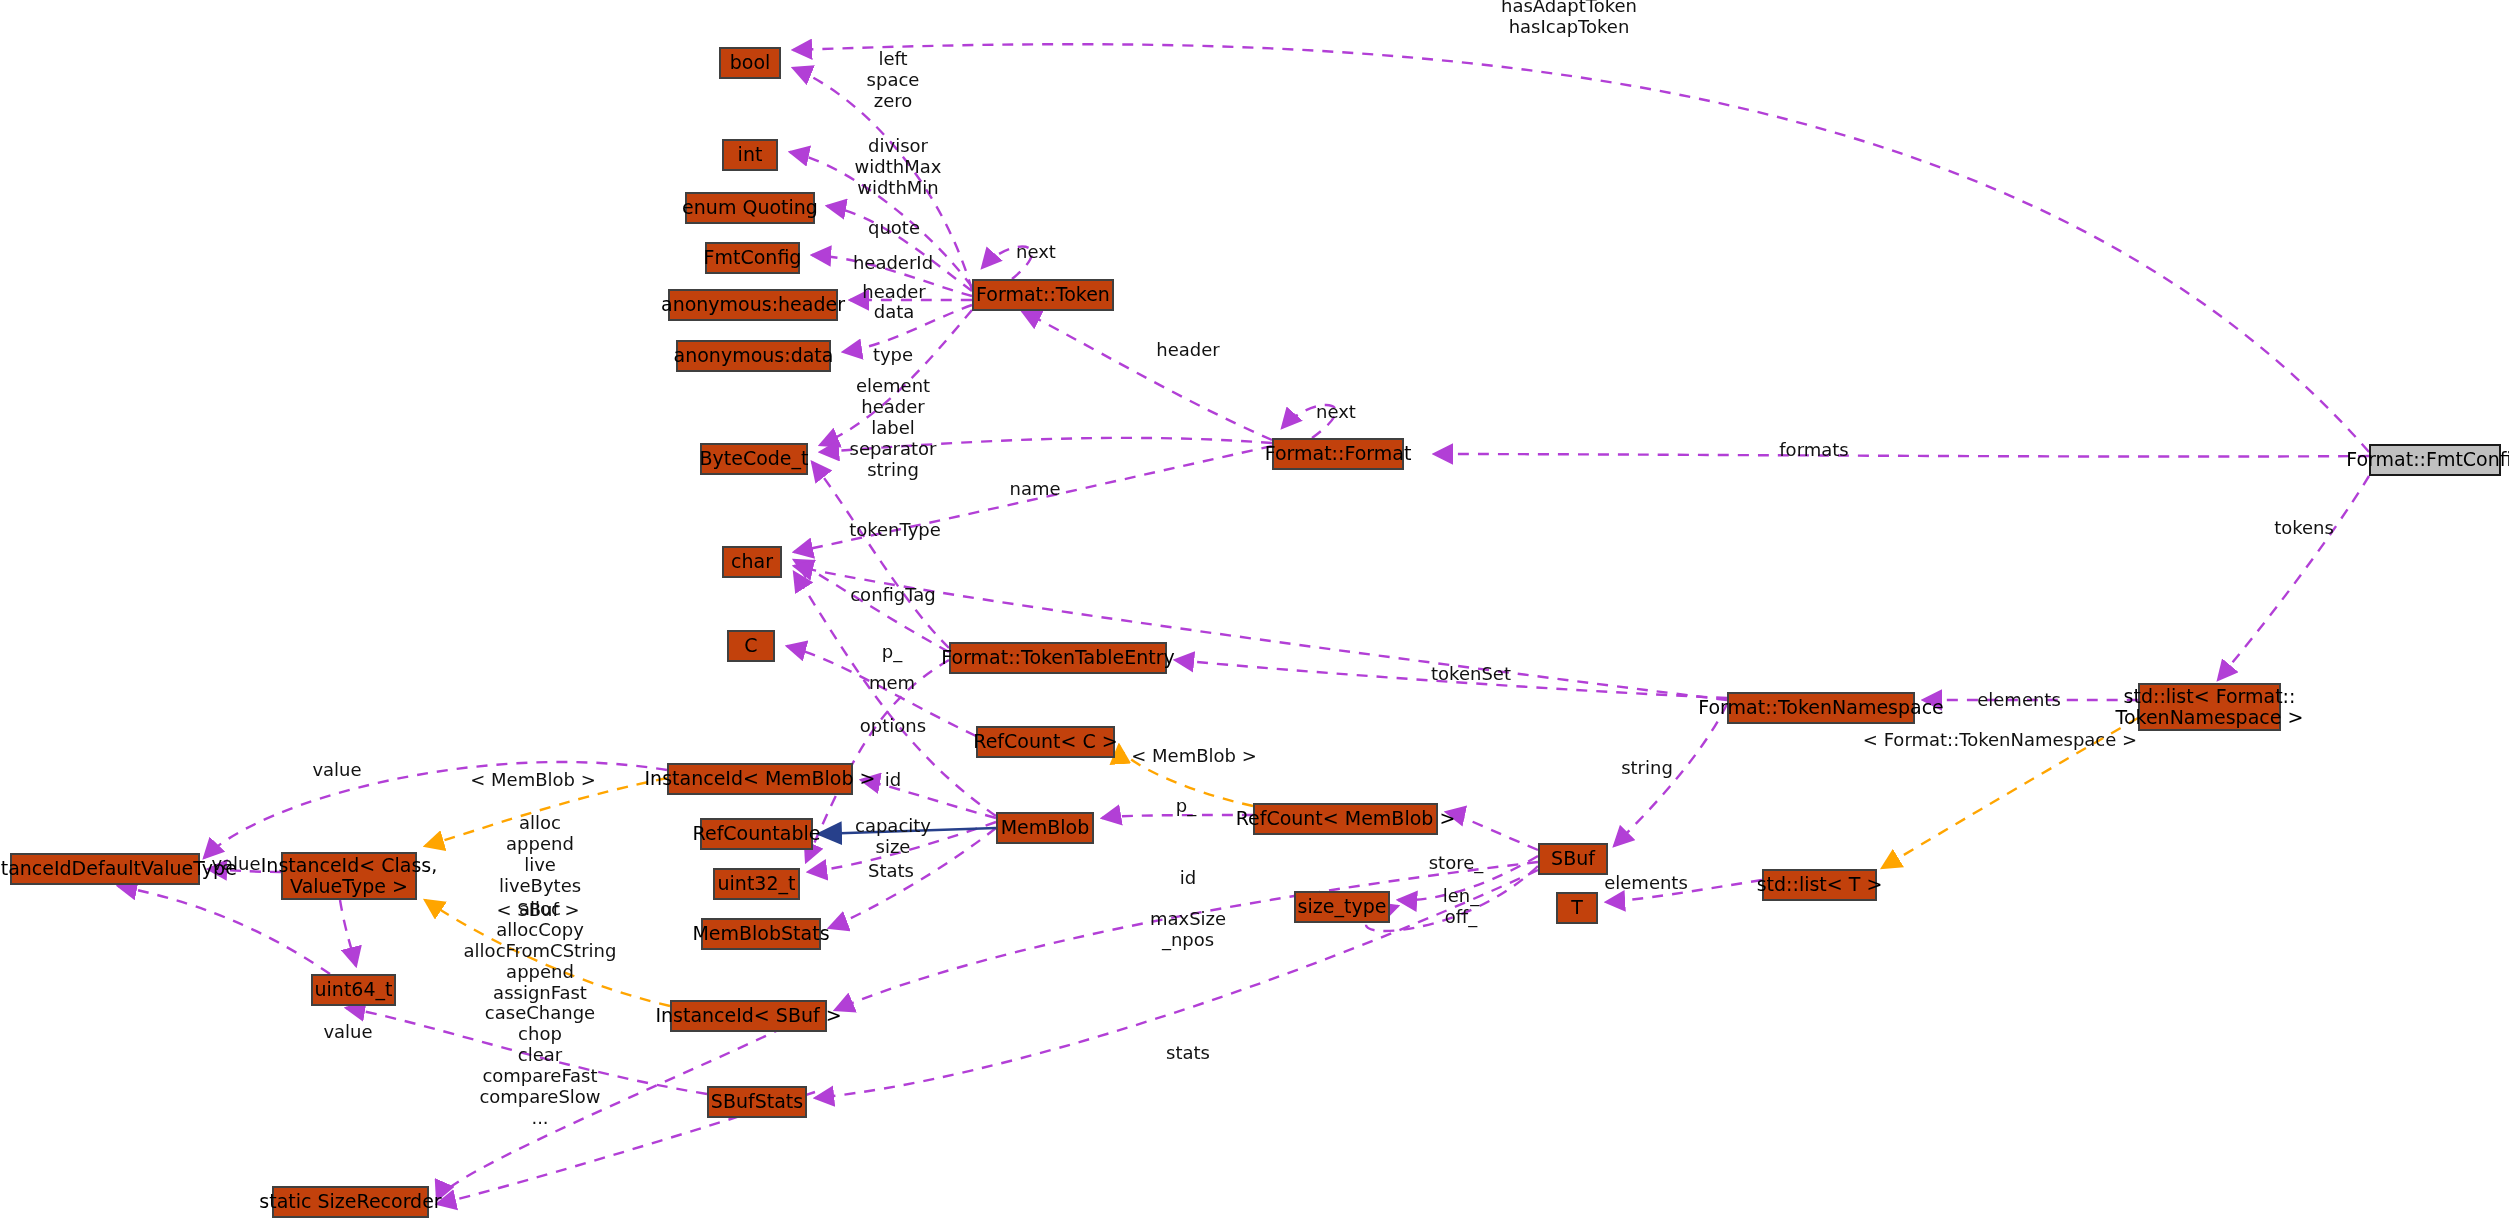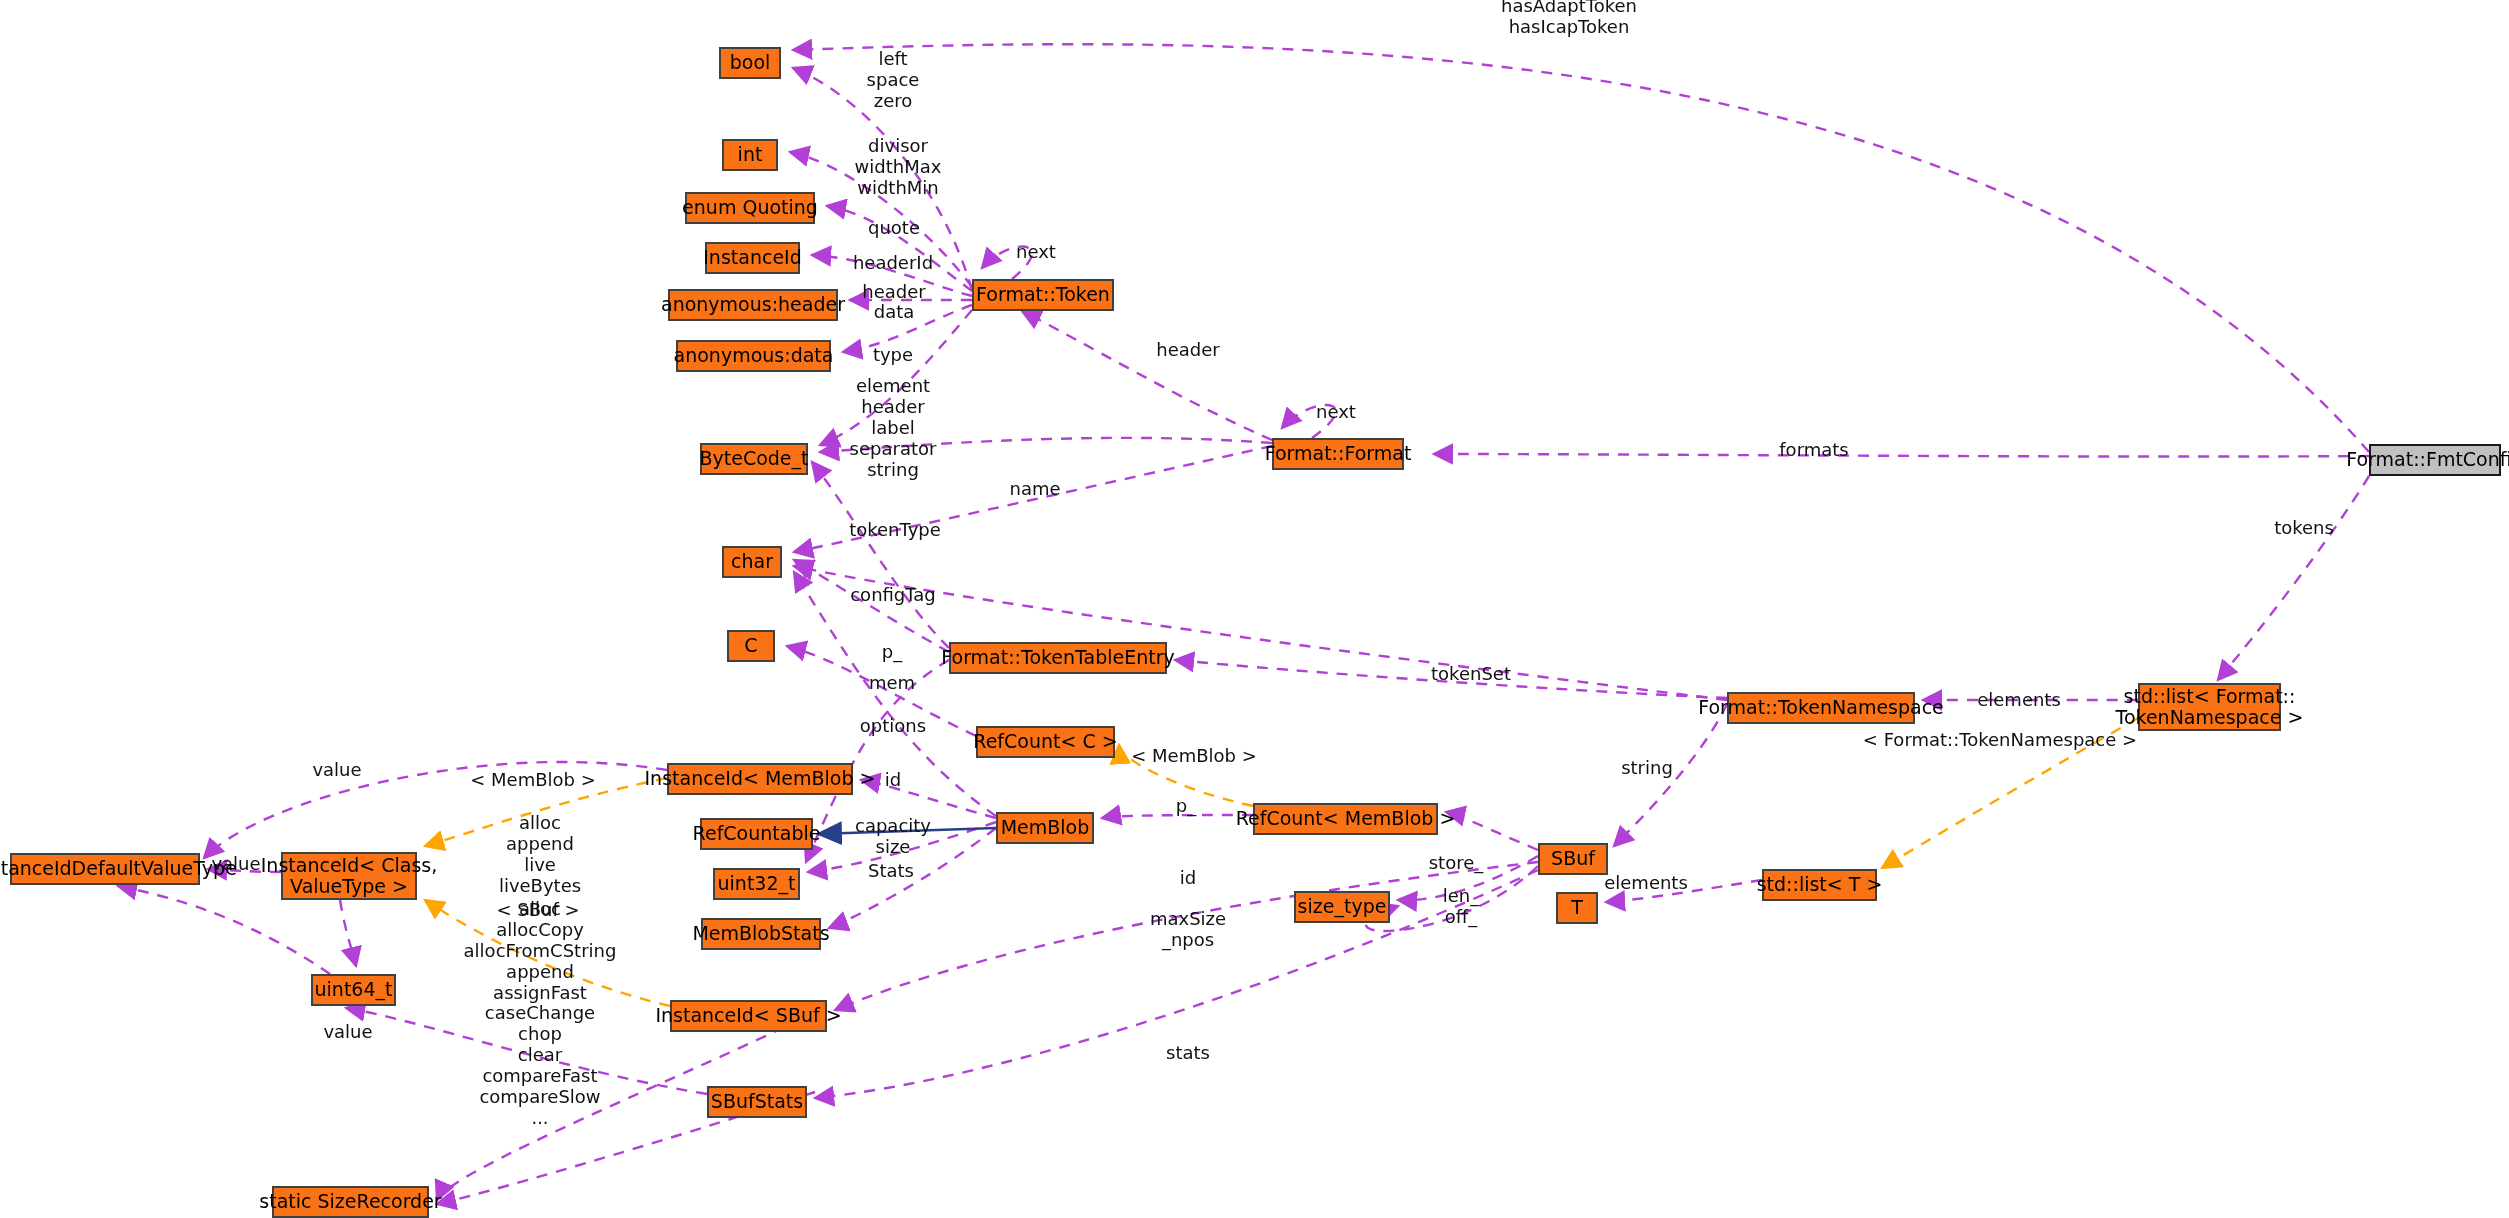--- a/index.html
+++ b/index.html
@@ -8,21 +8,21 @@
     width:2509px;height:1218px;
     background:#ffffff;
     font-family:"DejaVu Sans","Liberation Sans",sans-serif;
     overflow:hidden;
   }
   svg#edges{position:absolute;left:0;top:0;width:2509px;height:1218px;pointer-events:none;}
   .node{
     position:absolute;
     box-sizing:border-box;
     border:2px solid #404040;
-    background:#f97316;
+    background:#c2410c;
     color:#000000;
     font-size:19px;
     line-height:1.12;
     display:flex;
     align-items:center;
     justify-content:center;
     text-align:center;
     white-space:pre;
     padding:2px 9px;
     z-index:3;
@@ -155,21 +155,21 @@
 
     <g fill="none" stroke="#27408b" stroke-width="2.4" marker-end="url(#ah-i)">
 
       <path d="M996,828 L818,834"></path>
     </g>
   </svg>
 
 <div class="node" style="left: 719px; top: 47px; width: 62px; height: 32px;">bool</div>
     <div class="node" style="left: 722px; top: 139px; width: 56px; height: 32px;">int</div>
     <div class="node" style="left: 685px; top: 192px; width: 130px; height: 32px;">enum Quoting</div>
-    <div class="node" style="left: 705px; top: 242px; width: 95px; height: 32px;">InstanceId</div>
+    <div class="node" style="left: 705px; top: 242px; width: 95px; height: 32px;">FmtConfig</div>
     <div class="node" style="left: 668px; top: 289px; width: 170px; height: 32px;">anonymous:header</div>
     <div class="node" style="left: 676px; top: 340px; width: 155px; height: 32px;">anonymous:data</div>
     <div class="node" style="left: 700px; top: 443px; width: 108px; height: 32px;">ByteCode_t</div>
     <div class="node" style="left: 722px; top: 546px; width: 60px; height: 32px;">char</div>
     <div class="node" style="left: 727px; top: 630px; width: 48px; height: 32px;">C</div>
     <div class="node" style="left: 972px; top: 279px; width: 142px; height: 32px;">Format::Token</div>
     <div class="node" style="left: 1272px; top: 438px; width: 132px; height: 32px;">Format::Format</div>
     <div class="node" style="left: 949px; top: 642px; width: 218px; height: 32px;">Format::TokenTableEntry</div>
     <div class="node" style="left: 976px; top: 726px; width: 139px; height: 32px;">RefCount&lt; C &gt;</div>
     <div class="node" style="left: 667px; top: 763px; width: 186px; height: 32px;">InstanceId&lt; MemBlob &gt;</div>

